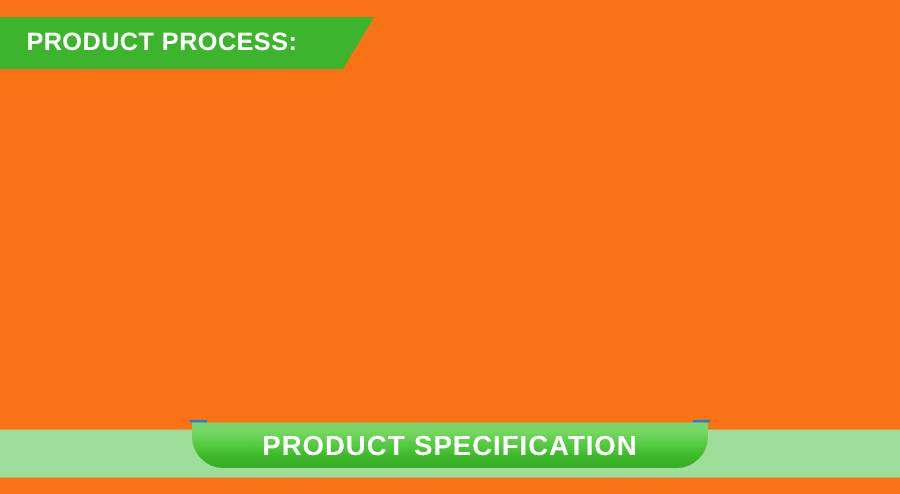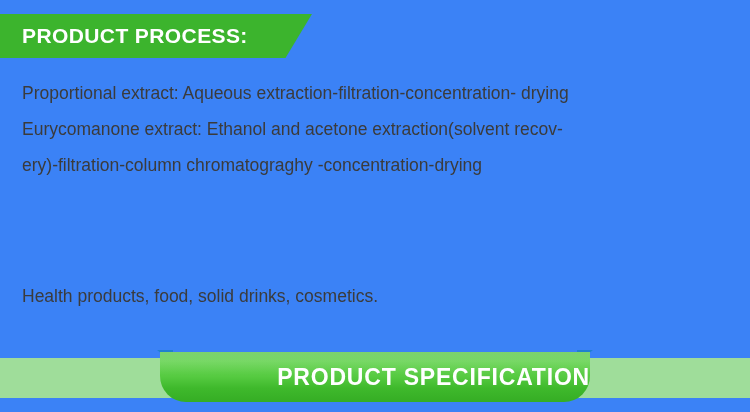--- a/index.html
+++ b/index.html
@@ -5,21 +5,21 @@
   html, body {
     margin: 0;
     padding: 0;
     background: #ffffff;
   }
 
   #page {
     position: relative;
     width: 750px;
     height: 412px;
-    background: #3b82f6;
+    background: #f97316;
     overflow: hidden;
     font-family: "Liberation Sans", sans-serif;
   }
 
   
   .banner {
     position: absolute;
     left: 0;
     height: 44px;
     background: #3cb42d;
@@ -92,31 +92,31 @@
   .ribbon-tab-right {
     left: 577px;
     clip-path: polygon(0 0, 100% 0, 0 100%);
   }
   
   .ribbon {
     position: absolute;
     left: 160px;
     top: 2px;
     width: 430px;
-    height: 50px;
+    height: 38px;
     border-radius: 0 0 26px 26px;
     background: linear-gradient(to bottom,
                 #57c646 0%,
                 #63d24e 18%,
                 #57cb42 48%,
                 #3fb92c 72%,
                 #35ad24 100%);
     display: flex;
     align-items: center;
-    justify-content: flex-end;
+    justify-content: center;
     box-sizing: border-box;
   }
   
   .ribbon-sheen {
     position: absolute;
     left: 0;
     top: 0;
     width: 100%;
     height: 46%;
     border-radius: 0;
@@ -134,30 +134,22 @@
 </style>
 </head>
 <body>
 
 <div id="page">
 
   <div class="banner banner-process">
     <span class="banner-title">PRODUCT PROCESS:</span>
   </div>
 
-  <div class="body-block process-body">
-    <span class="body-line">Proportional extract: Aqueous extraction-filtration-concentration- drying</span>
-    <span class="body-line">Eurycomanone extract: Ethanol and acetone extraction(solvent recov-</span>
-    <span class="body-line">ery)-filtration-column chromatograghy -concentration-drying</span>
-  </div>
 
 
-  <div class="body-block application-body">
-    <span class="body-line">Health products, food, solid drinks, cosmetics.</span>
-  </div>
 
   <div class="ribbon-wrap">
     <div class="ribbon-band"></div>
     <div class="ribbon-tab ribbon-tab-left"></div>
     <div class="ribbon-tab ribbon-tab-right"></div>
     <div class="ribbon">
       <div class="ribbon-sheen"></div>
       <span class="ribbon-title">PRODUCT SPECIFICATION</span>
     </div>
   </div>

